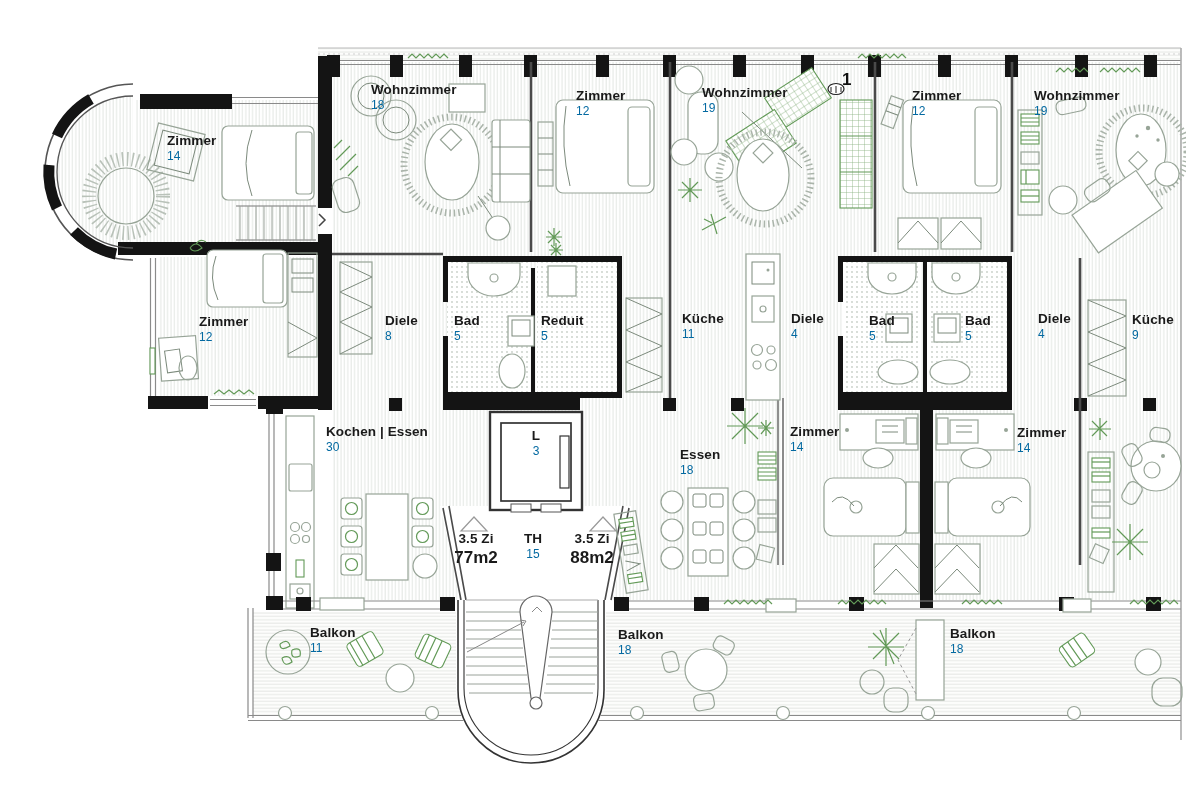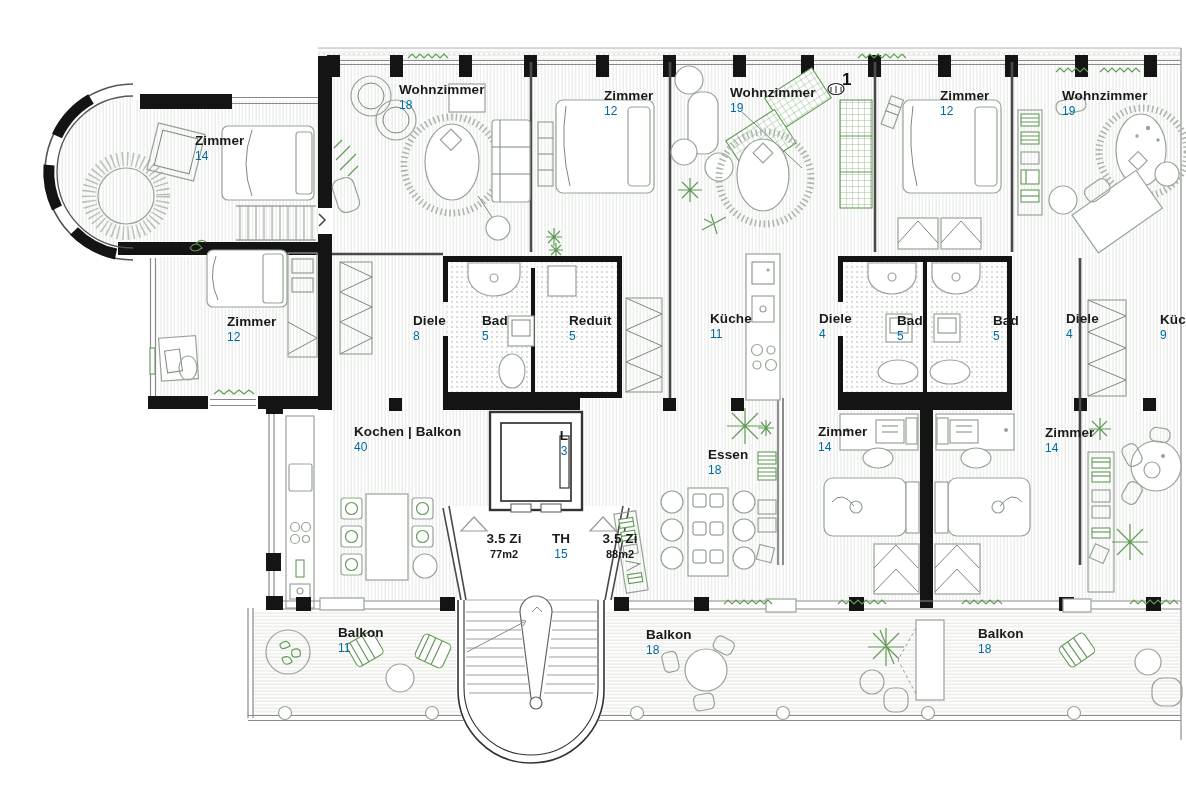--- a/index.html
+++ b/index.html
@@ -1,23 +1,23 @@
 <!DOCTYPE html>
 <html><head>
 <meta charset="utf-8">
 <style>
   html,body{margin:0;padding:0;background:#fff;}
   .plan{position:relative;width:1186px;height:800px;background:#fff;overflow:hidden;
         font-family:"Liberation Sans",sans-serif;}
   .plan svg{position:absolute;left:0;top:0;}
-  .room-label{position:absolute;line-height:1.15;color:#1a1a1a;white-space:nowrap;margin-left:28px;}
+  .room-label{position:absolute;line-height:1.15;color:#1a1a1a;white-space:nowrap;}
   .room-label .rn{font-weight:700;font-size:13.5px;letter-spacing:.1px;}
   .room-label .ra{font-size:12px;color:#0369a1;font-weight:400;margin-top:1px;}
   .room-label.center{text-align:center;}
-  .room-label.unit .ra{color:#1a1a1a;font-weight:700;font-size:11px;}
+  .room-label.unit .ra{color:#1a1a1a;font-weight:700;font-size:17px;}
   .marker{position:absolute;font-weight:700;font-size:17px;color:#111;}
   
   .f{fill:#fff;stroke:#97a497;stroke-width:1.2;}
   .fn{fill:none;stroke:#97a497;stroke-width:1.2;}
   .fd{fill:none;stroke:#7c8a7c;stroke-width:1;}
   .gr{fill:none;stroke:#639a58;stroke-width:1.2;}
   .grf{fill:#fff;stroke:#639a58;stroke-width:1.1;}
   .wl{stroke:#4a4a4a;stroke-width:2.6;fill:none;}
   .wl2{stroke:#8a8a8a;stroke-width:1.2;fill:none;}
   .blk{fill:#141414;stroke:none;}
@@ -600,22 +600,22 @@
   </div>
   <div class="room-label" style="left:1038px;top:311px">
     <div class="rn">Diele</div>
       <div class="ra">4</div>
   </div>
   <div class="room-label" style="left:1132px;top:312px">
     <div class="rn">Küche</div>
       <div class="ra">9</div>
   </div>
   <div class="room-label" style="left:326px;top:424px">
-    <div class="rn">Kochen | Balkon</div>
-      <div class="ra">40</div>
+    <div class="rn">Kochen | Essen</div>
+      <div class="ra">30</div>
   </div>
   <div class="room-label center" style="left:508px;top:428px;width:56px">
     <div class="rn">L</div>
       <div class="ra">3</div>
   </div>
   <div class="room-label" style="left:680px;top:447px">
     <div class="rn">Essen</div>
       <div class="ra">18</div>
   </div>
   <div class="room-label" style="left:790px;top:424px">

